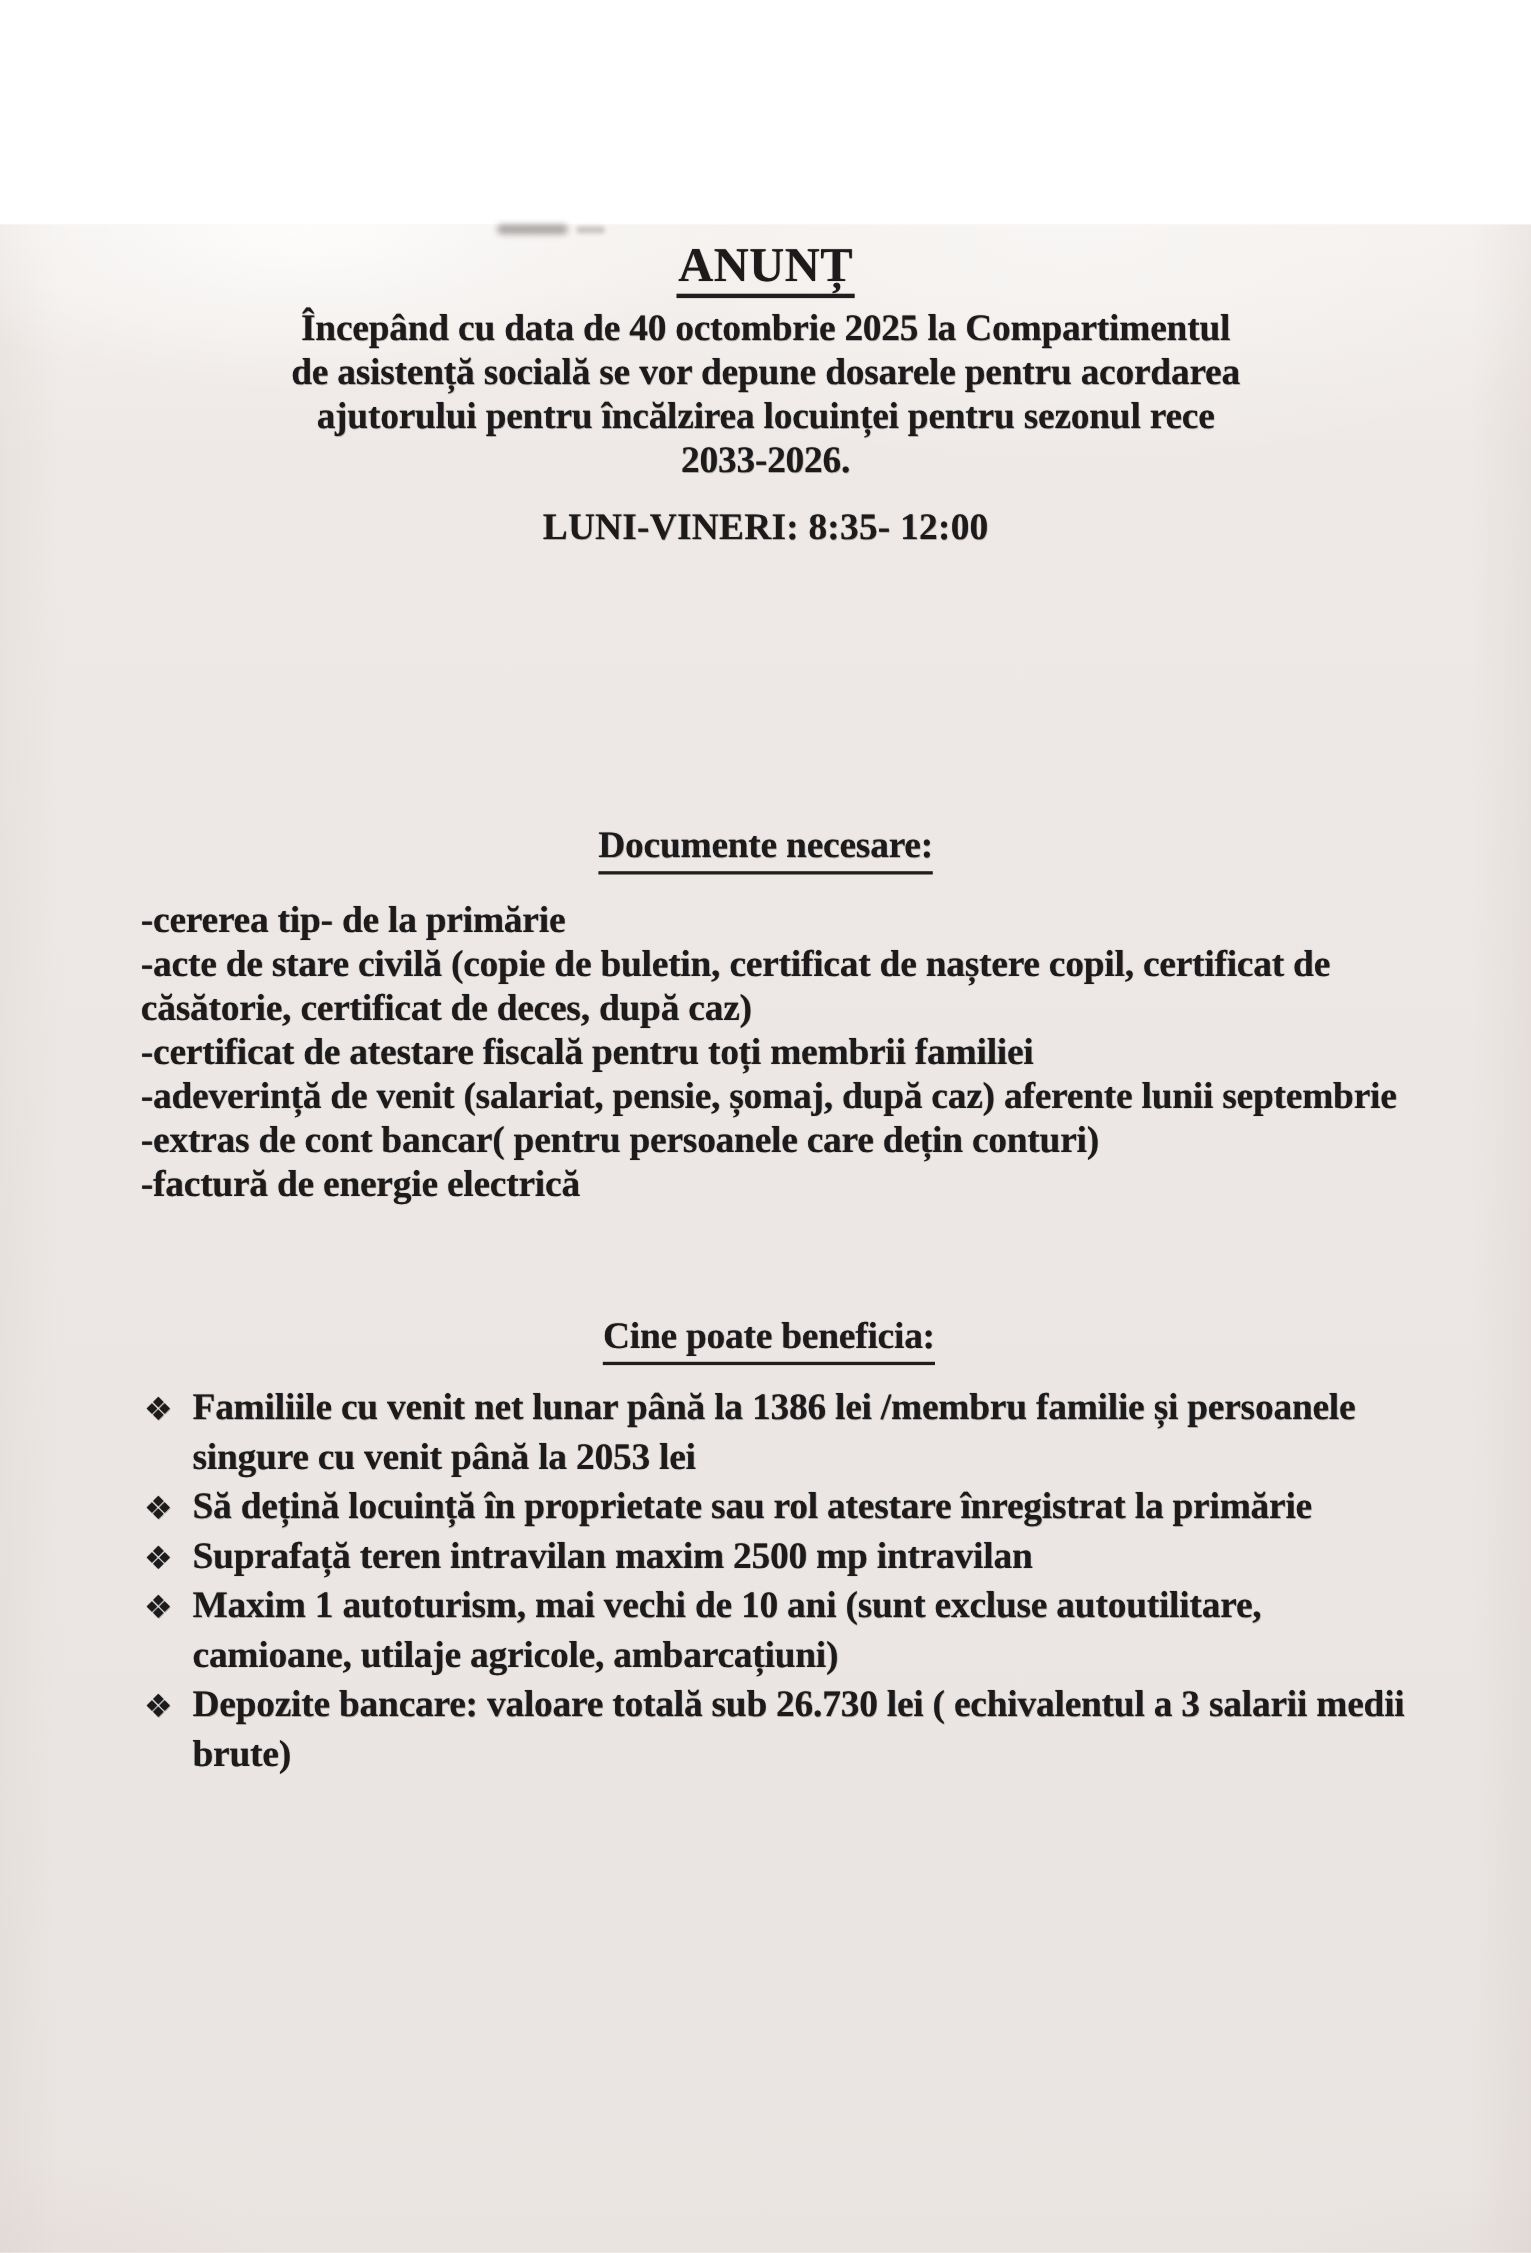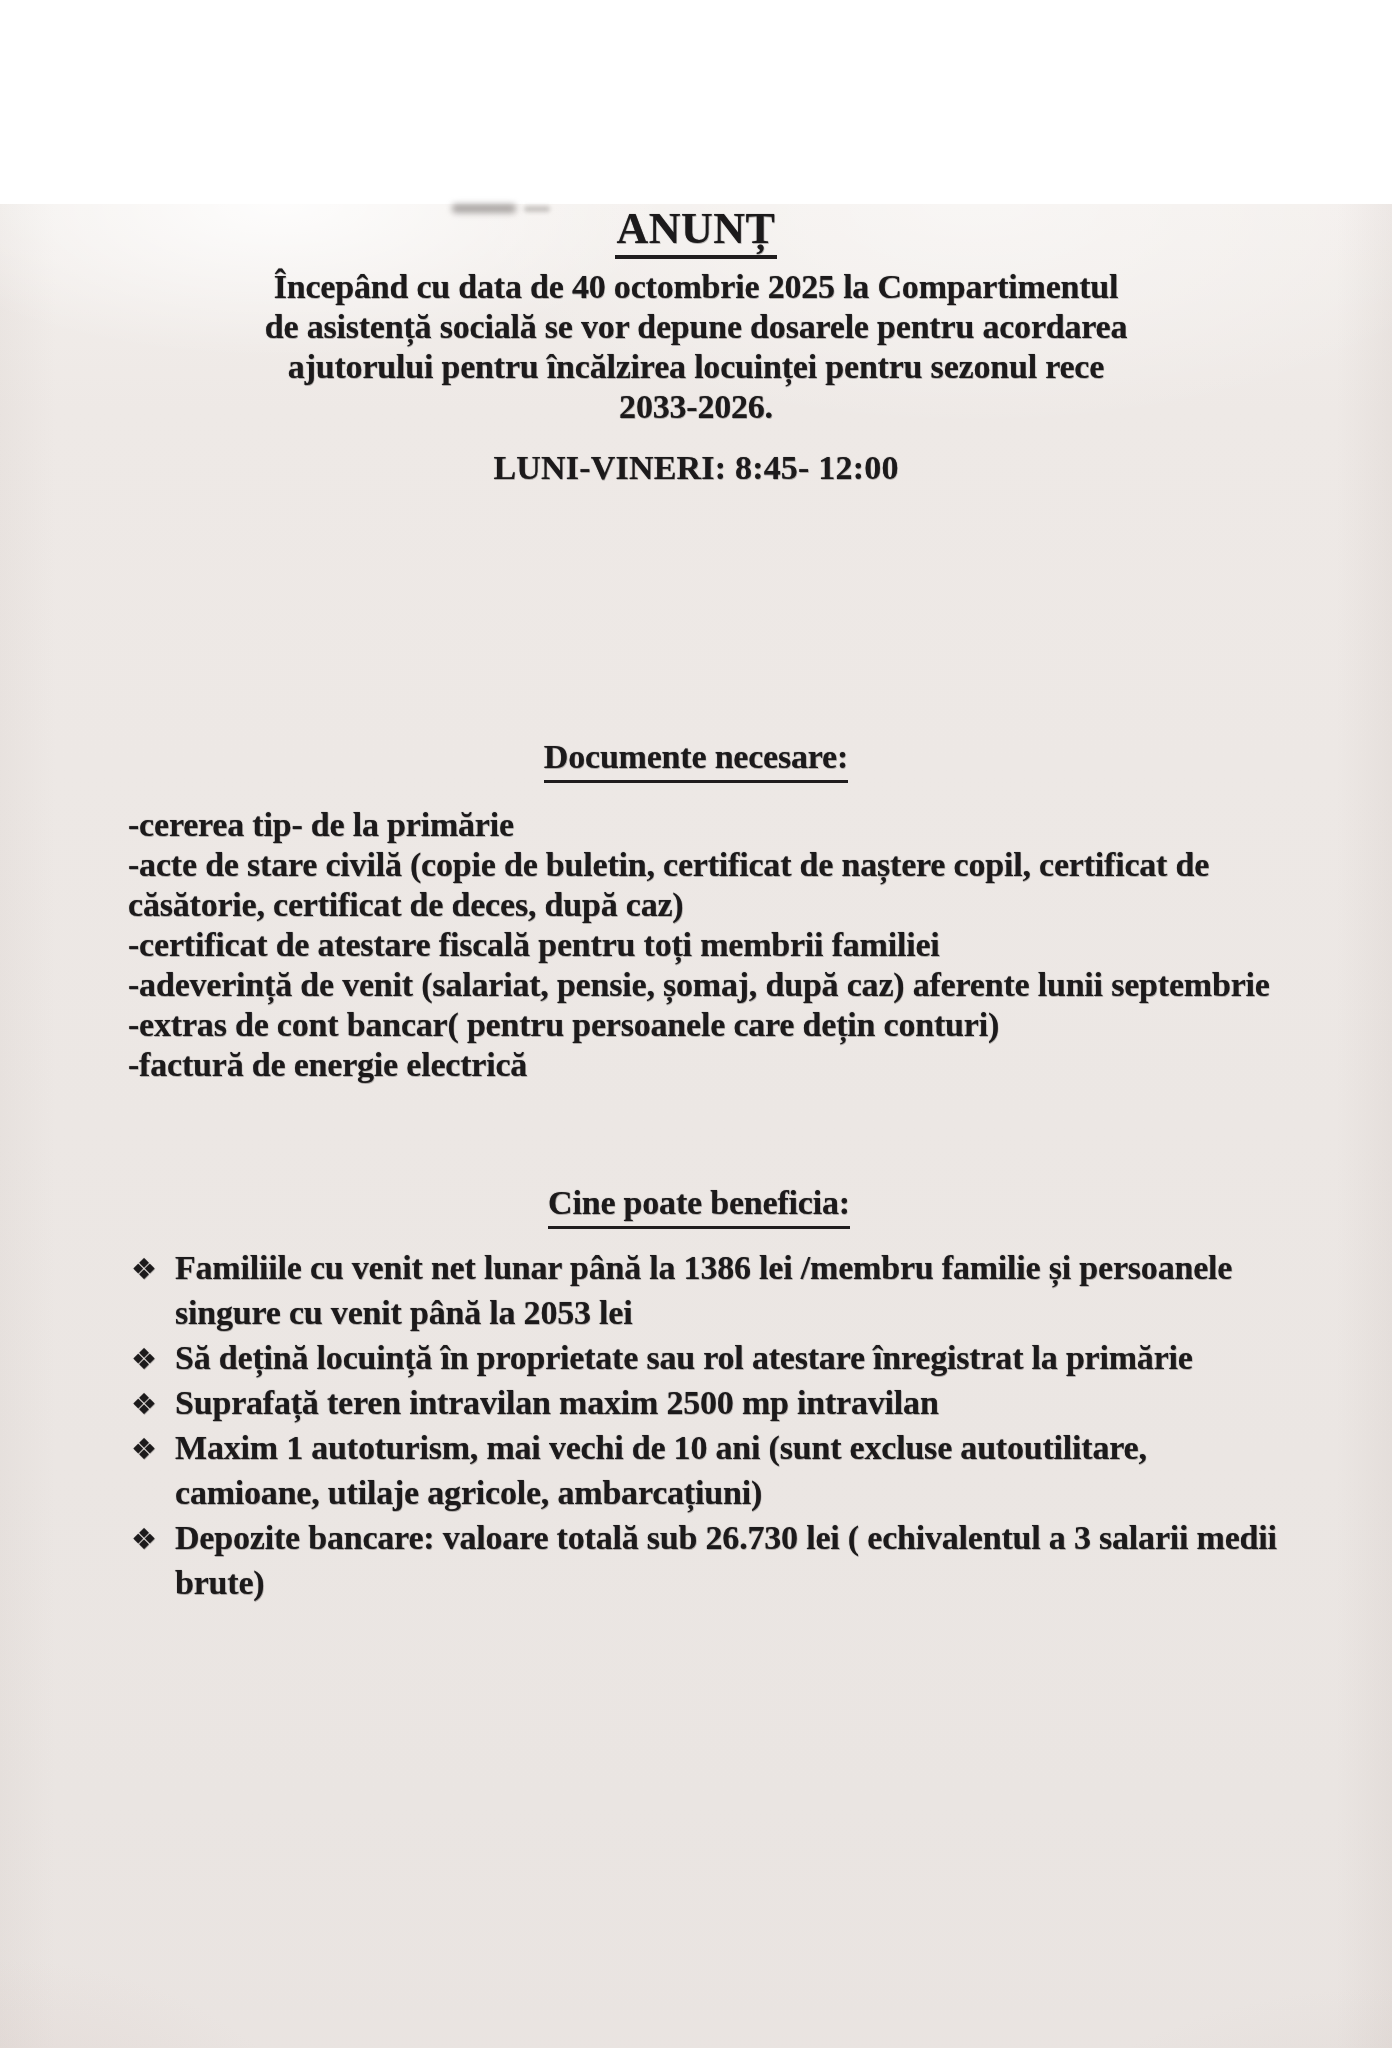--- a/index.html
+++ b/index.html
@@ -61,21 +61,21 @@
   
   .title-wrap {
     margin-top: 204px;
     text-align: center;
   }
   .doc-title {
     display: inline-block;
     font-size: 44px;
     line-height: 50px;
     border-bottom: 4px solid #201d1e;
-    padding: 0 2px 1px 2px;
+    padding: 12px 2px 1px 2px;
     letter-spacing: 0.5px;
   }
 
   
   .intro {
     margin-top: 8px;
     text-align: center;
     font-size: 34px;
     line-height: 40px;
   }
@@ -143,21 +143,21 @@
       <span class="doc-title">ANUNȚ</span>
     </div>
 
     <div class="intro">
       <div class="intro-line">Începând cu data de 40 octombrie 2025 la Compartimentul</div>
       <div class="intro-line">de asistență socială se vor depune dosarele pentru acordarea</div>
       <div class="intro-line">ajutorului pentru încălzirea locuinței pentru sezonul rece</div>
       <div class="intro-line">2033-2026.</div>
     </div>
 
-    <div class="schedule">LUNI-VINERI: 8:45- 12:00</div>
+    <div class="schedule">LUNI-VINERI: 8:35- 12:00</div>
 
     <div class="section-heading-wrap heading-docs-wrap">
       <span class="section-heading">Documente necesare:</span>
     </div>
 
     <div class="doc-list">
       <p class="doc-item">-cererea tip- de la primărie</p>
       <p class="doc-item">-acte de stare civilă (copie de buletin, certificat de naștere copil, certificat de căsătorie, certificat de deces, după caz)</p>
       <p class="doc-item">-certificat de atestare fiscală pentru toți membrii familiei</p>
       <p class="doc-item">-adeverință de venit (salariat, pensie, șomaj, după caz) aferente lunii septembrie</p>

